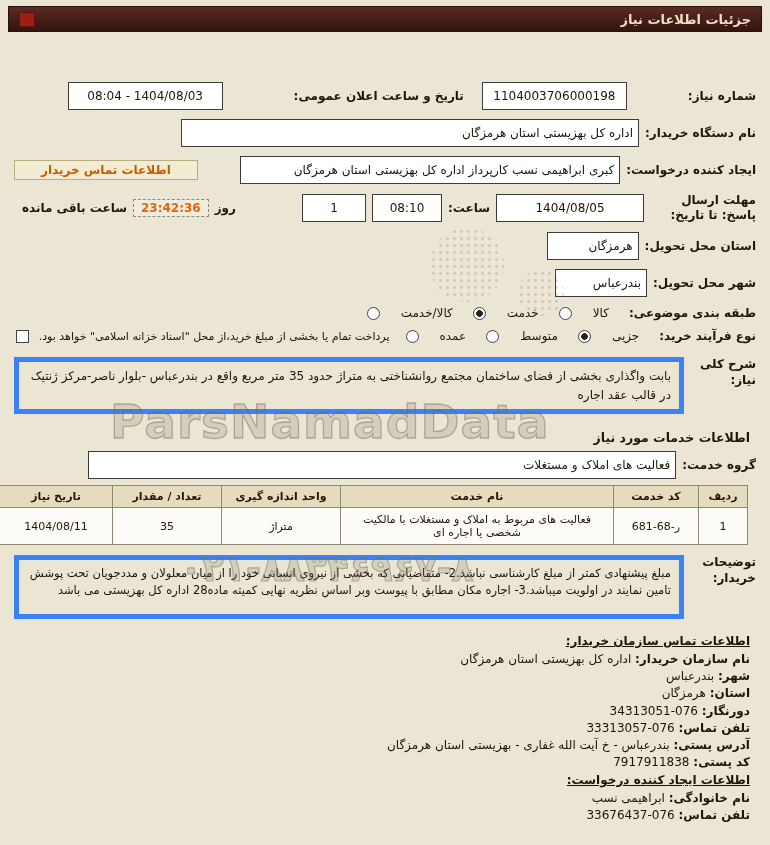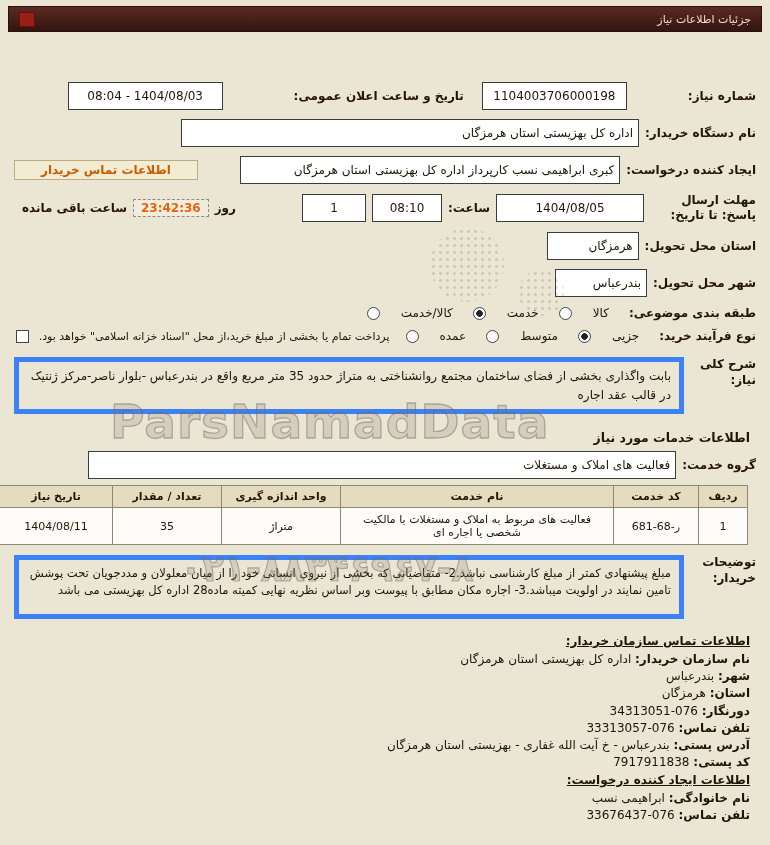--- a/index.html
+++ b/index.html
@@ -14,21 +14,21 @@
   }
   .titlebar{
     margin:6px 8px 0;
     height:26px;
     background:linear-gradient(#5a2b22,#33140f);
     border:1px solid #2a100c;
     display:flex;align-items:center;justify-content:space-between;
     padding:0 10px;
     box-sizing:border-box;
   }
-  .titlebar .title{color:#f0ddc8;font-weight:normal;font-size:11px;}
+  .titlebar .title{color:#f0ddc8;font-weight:bold;font-size:13px;}
   .titlebar .corner{width:14px;height:13px;background:#9b1f14;border:1px solid #5f110a;}
 
   .form{display:flex;flex-direction:column;gap:9px;margin-top:50px;}
   .row{display:flex;align-items:center;gap:6px;margin:0 14px;font-size:12px;}
   .lbl{font-weight:bold;font-size:12px;color:#241505;white-space:nowrap;}
   .lbl.wrap{white-space:normal;width:106px;line-height:1.25;}
   .val{
     background:#fff;border:1px solid #3c3c3c;height:28px;
     display:flex;align-items:center;padding:0 5px;font-size:12px;
     box-sizing:border-box;overflow:hidden;white-space:nowrap;

